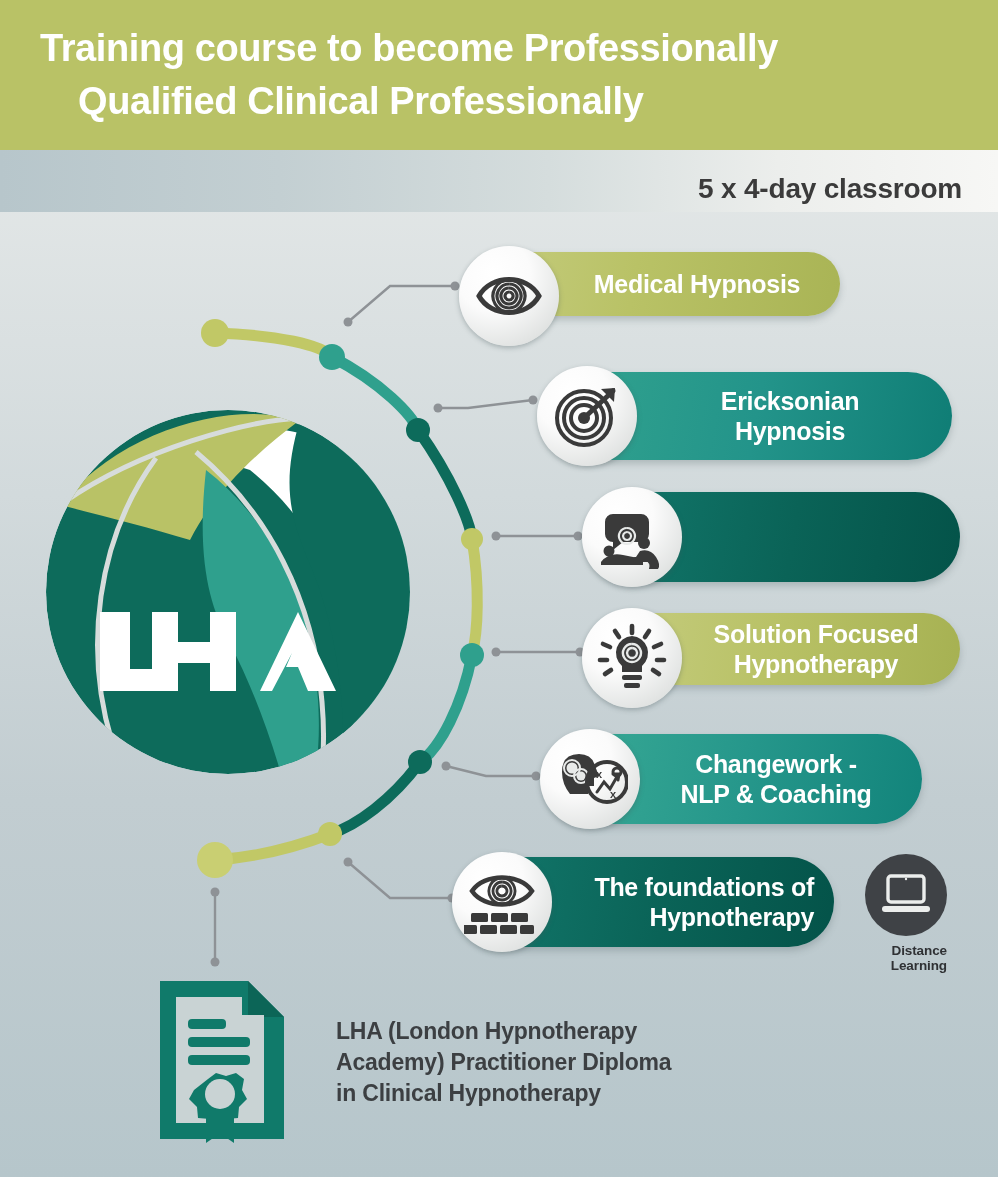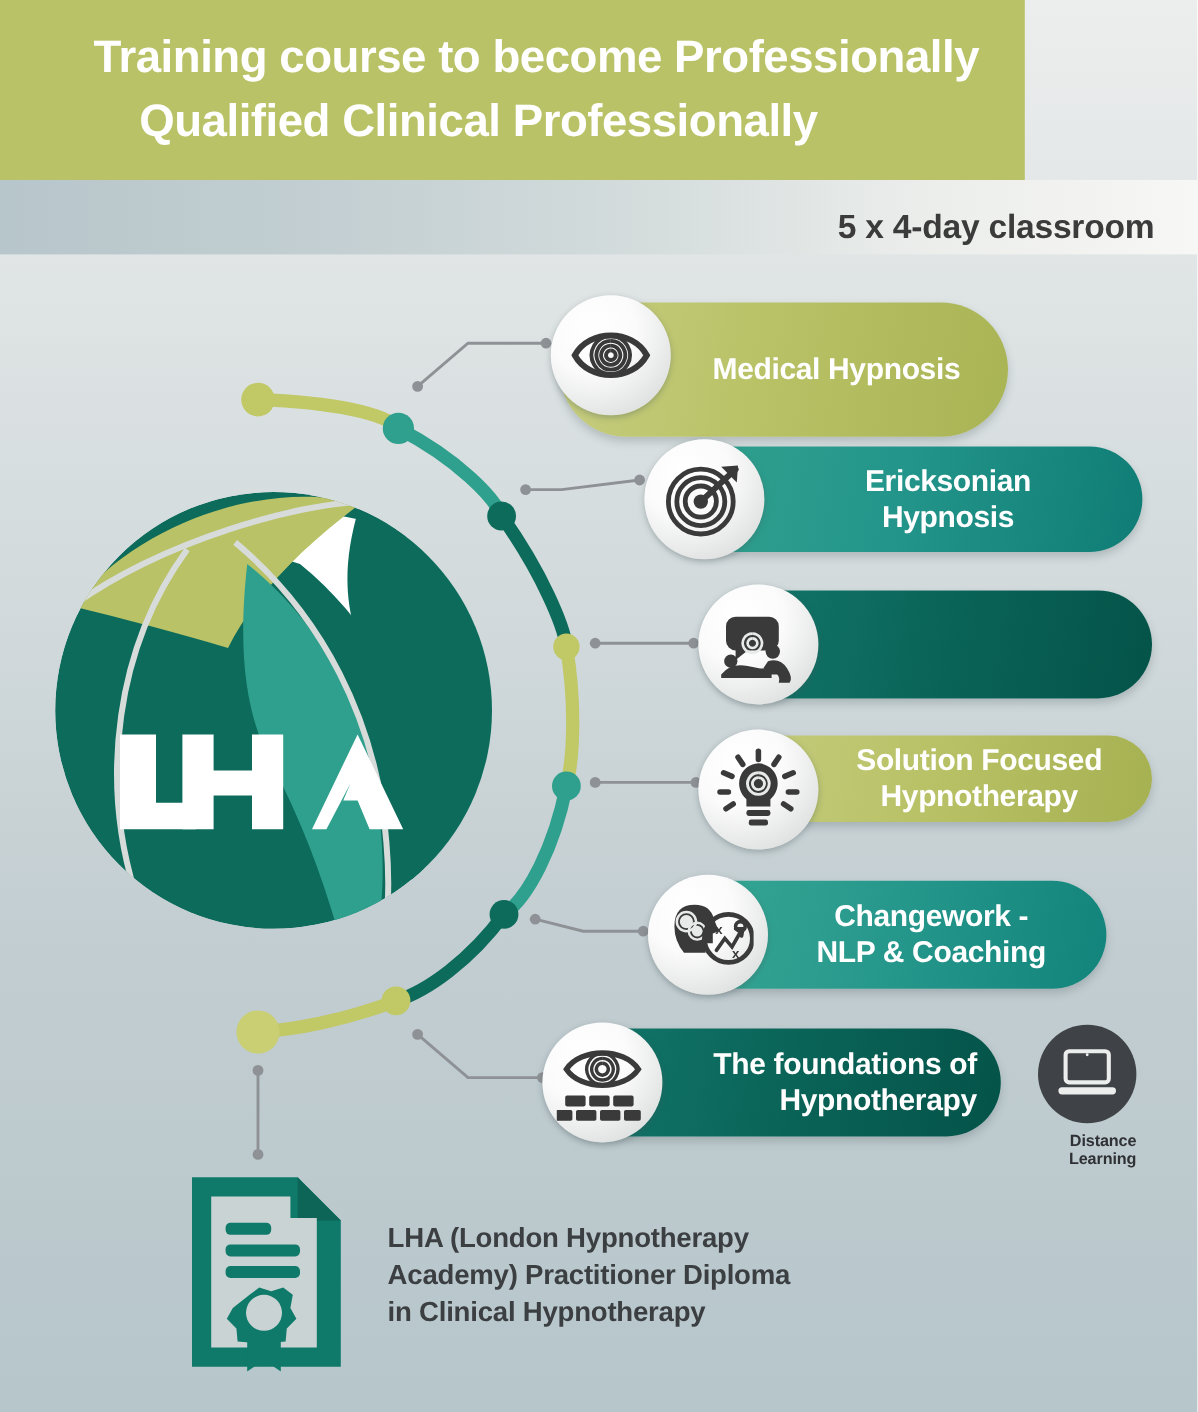--- a/index.html
+++ b/index.html
@@ -11,24 +11,24 @@
   }
 
   #page {
     position:relative;
     width:998px; height:1177px;
     background:linear-gradient(180deg,#eceeed 0%,#e3e7e7 14%,#d2dadc 42%,#c2cdd1 68%,#b6c6cb 100%);
   }
 
   
   #header-band {
-    position:absolute; left:0; top:0; width:854px; height:150px;
+    position:absolute; left:0; top:0; width:998px; height:150px;
     background:#b9c266;
     display:flex; flex-direction:column; justify-content:center;
-    padding-left:78px; padding-right:30px;
+    padding-left:40px; padding-right:30px;
   }
   #header-band .title-line {
     color:#ffffff;
     font-size:38px;
     font-weight:bold;
     letter-spacing:-0.4px;
     line-height:53px;
     white-space:nowrap;
   }
   #header-band .title-line.l2 { padding-left:38px; }
@@ -80,21 +80,21 @@
     background:#3f4246;
     display:flex; align-items:center; justify-content:center;
   }
   #distance-badge .dl-label {
     margin-top:7px; font-size:13.5px; font-weight:bold; color:#2f3134; letter-spacing:-0.1px;
   }
 
   
   #diploma { position:absolute; left:152px; top:975px; display:flex; align-items:center; }
   #diploma .dip-text {
-    margin-left:31px; color:#3c3f42; font-size:23px; font-weight:bold;
+    margin-left:44px; color:#3c3f42; font-size:23px; font-weight:bold;
     line-height:31px; letter-spacing:-0.2px; white-space:pre-line;
   }
 </style>
 </head>
 <body>
 
 <div id="page">
 
   <div id="header-band">
     <div class="title-line">Training course to become Professionally</div>
@@ -175,21 +175,21 @@
         <circle cx="580" cy="652" r="4.5"></circle>
       <circle cx="446" cy="766" r="4.5"></circle>
         <circle cx="536" cy="776" r="4.5"></circle>
       <circle cx="348" cy="862" r="4.5"></circle>
         <circle cx="452" cy="898" r="4.5"></circle>
       <circle cx="215" cy="892" r="4.5"></circle>
         <circle cx="215" cy="962" r="4.5"></circle>
     </g>
   </svg>
 
-  <div class="pill" style="left:466px; top:252px; width:374px; height:112px;
+  <div class="pill" style="left:466px; top:252px; width:374px; height:64px;
               background:linear-gradient(100deg,#c6cd80 0%,#b9c266 45%,#a9b455 100%);">
     <div class="pill-icon" style="left:-7px; top:-6px; width:100px; height:100px;">
       <svg width="72" height="72" viewBox="0 0 72 72">
         <path d="M6 36 C 18 14, 54 14, 66 36 C 54 58, 18 58, 6 36 Z" fill="none" stroke="#3a3a3a" stroke-width="5"></path>
         <g fill="none" stroke="#3a3a3a" stroke-width="3.2">
           <path d="M36 20 a16 16 0 1 1 -0.1 0 M36 24 a12 12 0 1 0 0.1 0 M36 28 a8 8 0 1 1 -0.1 0 M36 32 a4 4 0 1 0 0.1 0"></path>
         </g>
       </svg>
     </div>
     <div class="pill-label" style="padding-left:108px;">Medical Hypnosis</div>

